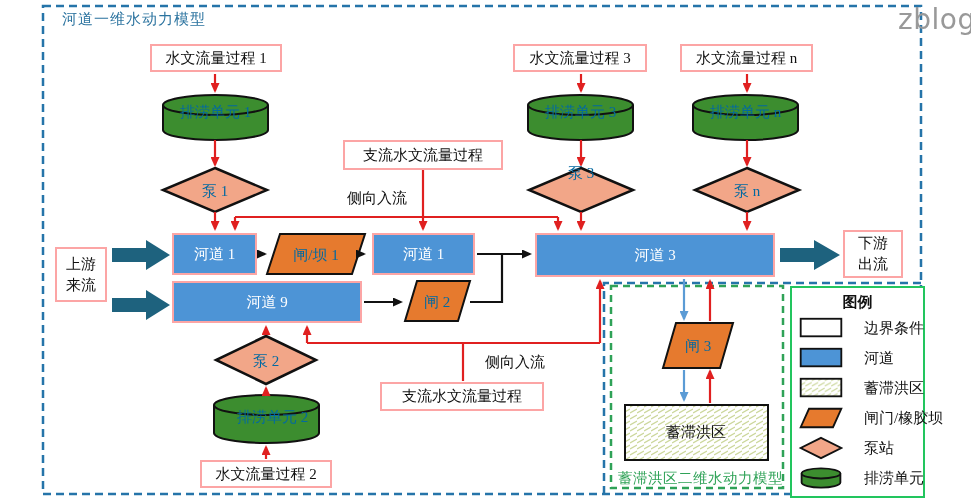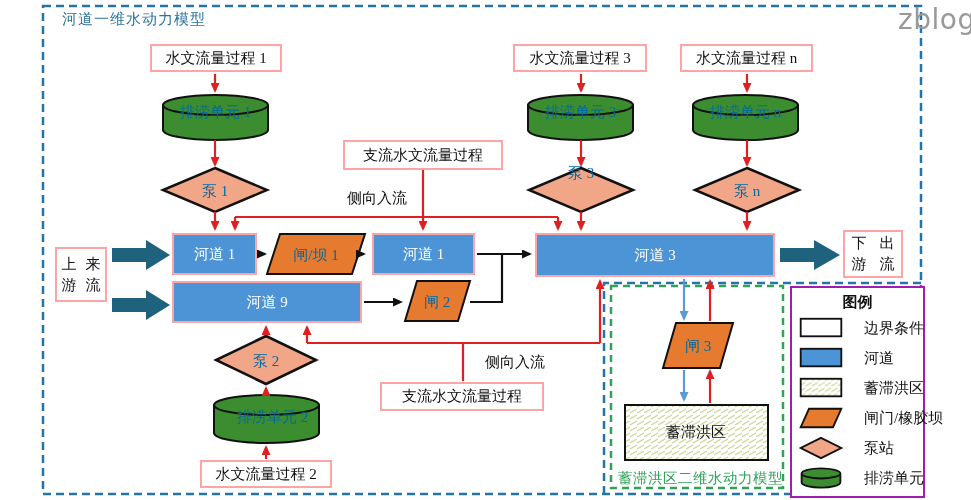--- a/index.html
+++ b/index.html
@@ -6,30 +6,30 @@
   #canvas{position:relative;width:971px;height:500px;background:#ffffff;overflow:hidden;
           font-family:"Liberation Serif","DejaVu Serif",serif;}
   svg.layer{position:absolute;left:0;top:0;pointer-events:none;}
   #borders-svg{z-index:1;}
   #shapes-svg{z-index:3;}
   .wbox,.rbox{position:absolute;box-sizing:border-box;border:2px solid #fca5a5;
        display:flex;align-items:center;justify-content:center;text-align:center;
        font-size:15px;color:#111;z-index:2;}
   .wbox{background:#fff;}
   .rbox{background:var(--c-river);color:#fff;}
-  .twoline{line-height:21px;align-items:center;}
+  .twoline{line-height:21px;flex-direction:column;align-items:center;}
   .flabel{position:absolute;z-index:4;font-size:15px;color:#111;text-align:center;white-space:nowrap;}
   .wtext{color:#0369a1;}
   .title1d{color:var(--c-title_1d);font-size:15px;letter-spacing:1px;}
   .title2d{color:var(--c-title_2d);font-size:14.5px;letter-spacing:0.5px;text-align:center;}
   .watermark{font-family:"DejaVu Sans","Liberation Sans",sans-serif;font-size:28px;
        color:var(--c-watermark);font-weight:400;letter-spacing:0.5px;}
   
   #legend{position:absolute;left:790px;top:286px;width:135px;height:212px;background:#fff;
-       border:2px solid #a21caf;box-sizing:border-box;z-index:2;}
+       border:2px solid #22c55e;box-sizing:border-box;z-index:2;}
   .legend-title{position:absolute;top:5px;left:0;width:100%;text-align:center;
        font-weight:bold;font-size:15px;color:#111;}
   .legend-row{position:absolute;left:6px;height:28px;display:flex;align-items:center;gap:20px;}
   .legend-row .llabel{font-size:15px;color:#111;white-space:nowrap;}
   .legend-row svg{flex:0 0 auto;}
 </style>
 </head>
 <body>
 
 <div id="canvas">

